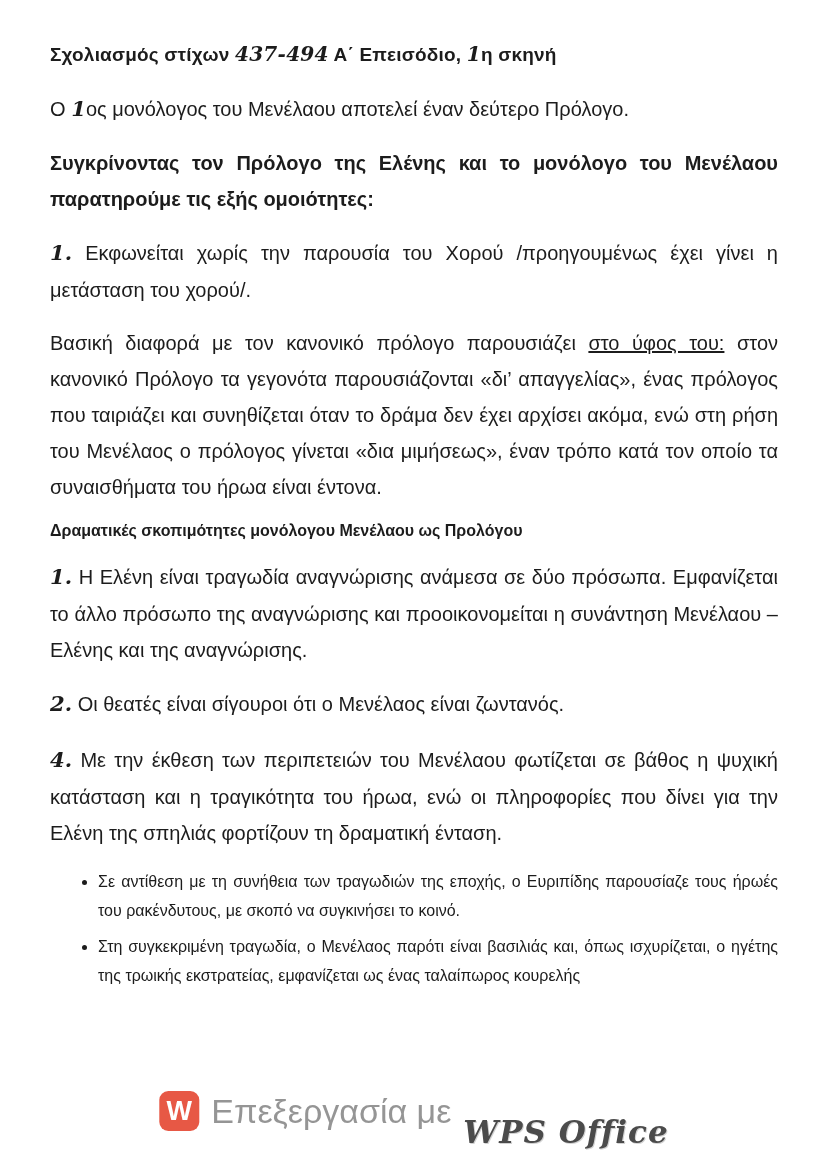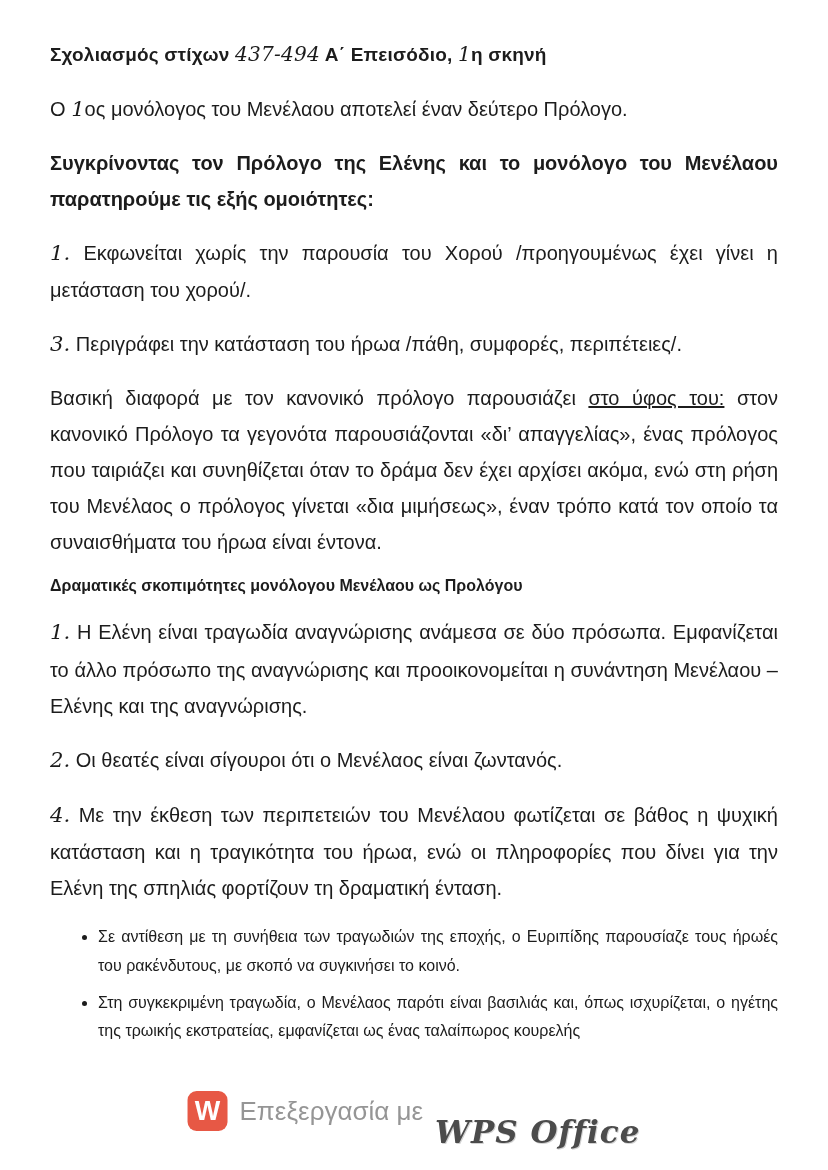--- a/index.html
+++ b/index.html
@@ -32,21 +32,21 @@
   h2 {
     font-size: 16px;
     font-weight: 700;
     margin: 6px 0 18px 0;
   }
 
   
   .num {
     font-family: "DejaVu Serif", serif;
     font-style: italic;
-    font-weight: 400;
+    font-weight: 700;
     font-size: 1.06em;
   }
   .bold { font-weight: 400; }
   .uline { text-decoration: underline; }
 
   ul {
     margin: 0 0 10px 0;
     padding-left: 48px;
   }
   li {
@@ -73,21 +73,21 @@
     border-radius: 9px;
     color: #ffffff;
     font-weight: 700;
     font-size: 27px;
     display: flex;
     align-items: center;
     justify-content: center;
     flex: 0 0 auto;
   }
   .wtext {
-    font-size: 26px;
+    font-size: 34px;
     color: #8d8d8d;
   }
   .wbrand {
     font-size: 31px;
     color: #3c3c3c;
     font-family: "DejaVu Serif", serif;
     font-weight: 700;
     font-style: italic;
     letter-spacing: 1px;
     text-shadow: 1px 1px 0 #cfcfcf;
@@ -101,21 +101,20 @@
 
   <h1 class="title"><span>Σχολιασμός στίχων </span><span class="num">437-494</span><span> Α΄ Επεισόδιο, </span><span class="num">1</span><span>η σκηνή</span></h1>
 
   <p><span>Ο </span><span class="num">1</span><span>ος μονόλογος του Μενέλαου αποτελεί έναν δεύτερο Πρόλογο.</span></p>
 
   <p class="lead">Συγκρίνοντας τον Πρόλογο της Ελένης και το μονόλογο του Μενέλαου παρατηρούμε τις εξής ομοιότητες:</p>
 
   <p><span class="num">1.</span><span> Εκφωνείται χωρίς την παρουσία του Χορού /προηγουμένως έχει γίνει η μετάσταση του χορού/.</span></p>
 
 
-  <p><span class="num">3.</span><span> Περιγράφει την κατάσταση του ήρωα /πάθη, συμφορές, περιπέτειες/.</span></p>
 
   <p><span class="bold">Βασική διαφορά</span><span> με τον κανονικό πρόλογο παρουσιάζει </span><span class="uline">στο ύφος του:</span><span> στον κανονικό Πρόλογο τα γεγονότα παρουσιάζονται «δι’ απαγγελίας», ένας πρόλογος που ταιριάζει και συνηθίζεται όταν το δράμα δεν έχει αρχίσει ακόμα, ενώ στη ρήση του Μενέλαος ο πρόλογος γίνεται «δια μιμήσεως», έναν τρόπο κατά τον οποίο τα συναισθήματα του ήρωα είναι έντονα.</span></p>
 
   <h2>Δραματικές σκοπιμότητες μονόλογου Μενέλαου ως Προλόγου</h2>
 
   <p><span class="num">1.</span><span> Η Ελένη είναι τραγωδία αναγνώρισης ανάμεσα σε δύο πρόσωπα. Εμφανίζεται το άλλο πρόσωπο της αναγνώρισης και προοικονομείται η συνάντηση Μενέλαου – Ελένης και της αναγνώρισης.</span></p>
 
   <p><span class="num">2.</span><span> Οι θεατές είναι σίγουροι ότι ο Μενέλαος είναι ζωντανός.</span></p>
 
 

